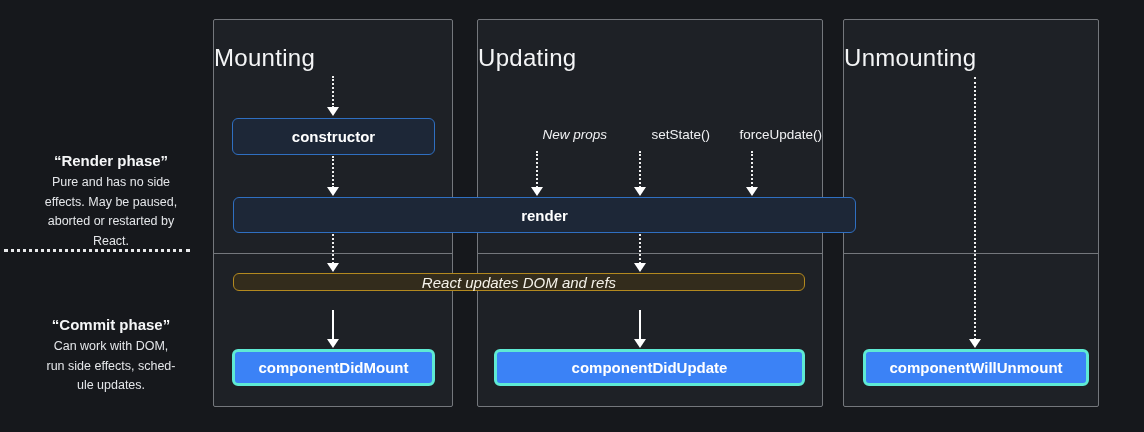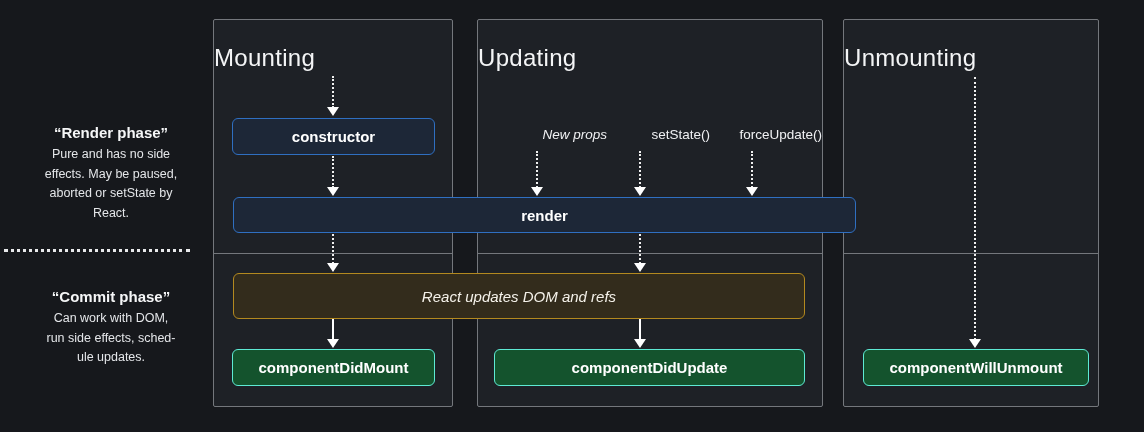--- a/index.html
+++ b/index.html
@@ -8,21 +8,21 @@
     position: relative;
     width: 1144px; height: 432px;
     background: #16181c;
     font-family: "Liberation Sans", sans-serif;
     color: #f2f3f5;
     overflow: hidden;
   }
 
   
   .phase-note { position: absolute; left: 16px; width: 190px; text-align: center; }
-  .phase-title { font-size: 15px; font-weight: 600; color: #f5f6f7; margin-bottom: 4px; }
+  .phase-title { font-size: 15px; font-weight: 600; color: #f5f6f7; margin-bottom: 4px; margin-top: 28px; }
   .phase-desc { font-size: 12.5px; line-height: 19.5px; color: #e4e6e9; }
   .dotted-separator {
     position: absolute; left: 4px; top: 249px; width: 186px; height: 0;
     border-top: 3px dotted #e8e9eb;
   }
 
   
   .column {
     position: absolute; top: 19px; height: 388px;
     background: #1e2126;
@@ -43,21 +43,21 @@
   .box {
     position: absolute;
     display: flex; align-items: center; justify-content: center;
     border-radius: 6px;
     font-size: 15px; font-weight: 700; color: #ffffff;
     z-index: 5;
   }
   .box-blue  { background: #1d2737; border: 1px solid #2f6fc1; }
   .box-gold  { background: #332c1c; border: 1px solid #b3891f;
                font-weight: 400; font-style: italic; color: #f5f2ea; }
-  .box-green { background: #14532d; border: 1px solid #5eead4; }
+  .box-green { background: #3b82f6; border: 3px solid #5eead4; }
 
   
   .trigger {
     position: absolute; top: 127px; width: 140px;
     text-align: right; font-size: 13.5px; color: #f0f1f3; z-index: 4;
   }
   .trigger.italic { font-style: italic; }
 
   
   .arrow { position: absolute; width: 0; z-index: 4; }
@@ -75,21 +75,21 @@
 </head>
 <body>
 
 <div class="stage">
 
   <div class="phase-note" style="top:124px">
     <div class="phase-title">“Render phase”</div>
     <div class="phase-desc">
       <div>Pure and has no side</div>
       <div>effects. May be paused,</div>
-      <div>aborted or setState by</div>
+      <div>aborted or restarted by</div>
       <div>React.</div>
     </div>
   </div>
 
   <div class="dotted-separator"></div>
 
   <div class="phase-note" style="top:288px">
     <div class="phase-title">“Commit phase”</div>
     <div class="phase-desc">
       <div>Can work with DOM,</div>
@@ -112,21 +112,21 @@
   </div>
 
   <div class="trigger italic" style="left:467px">New props</div>
   <div class="trigger" style="left:570px">setState()</div>
   <div class="trigger" style="left:682px">forceUpdate()</div>
 
   <div class="box box-blue" style="left:232px; top:118px; width:203px; height:37px">constructor</div>
 
   <div class="box box-blue" style="left:233px; top:197px; width:623px; height:36px">render</div>
 
-  <div class="box box-gold" style="left:233px; top:273px; width:572px; height:46px">React updates DOM and refs</div>
+  <div class="box box-gold" style="left:233px; top:273px; width:572px; height:18px">React updates DOM and refs</div>
 
   <div class="box box-green" style="left:232px; top:349px; width:203px; height:37px">componentDidMount</div>
 
   <div class="box box-green" style="left:494px; top:349px; width:311px; height:37px">componentDidUpdate</div>
 
   <div class="box box-green" style="left:863px; top:349px; width:226px; height:37px">componentWillUnmount</div>
 
   <div class="arrow dotted" style="left:333px; top:76px; height:40px">
     <div class="shaft"></div>
     <div class="head"></div>

